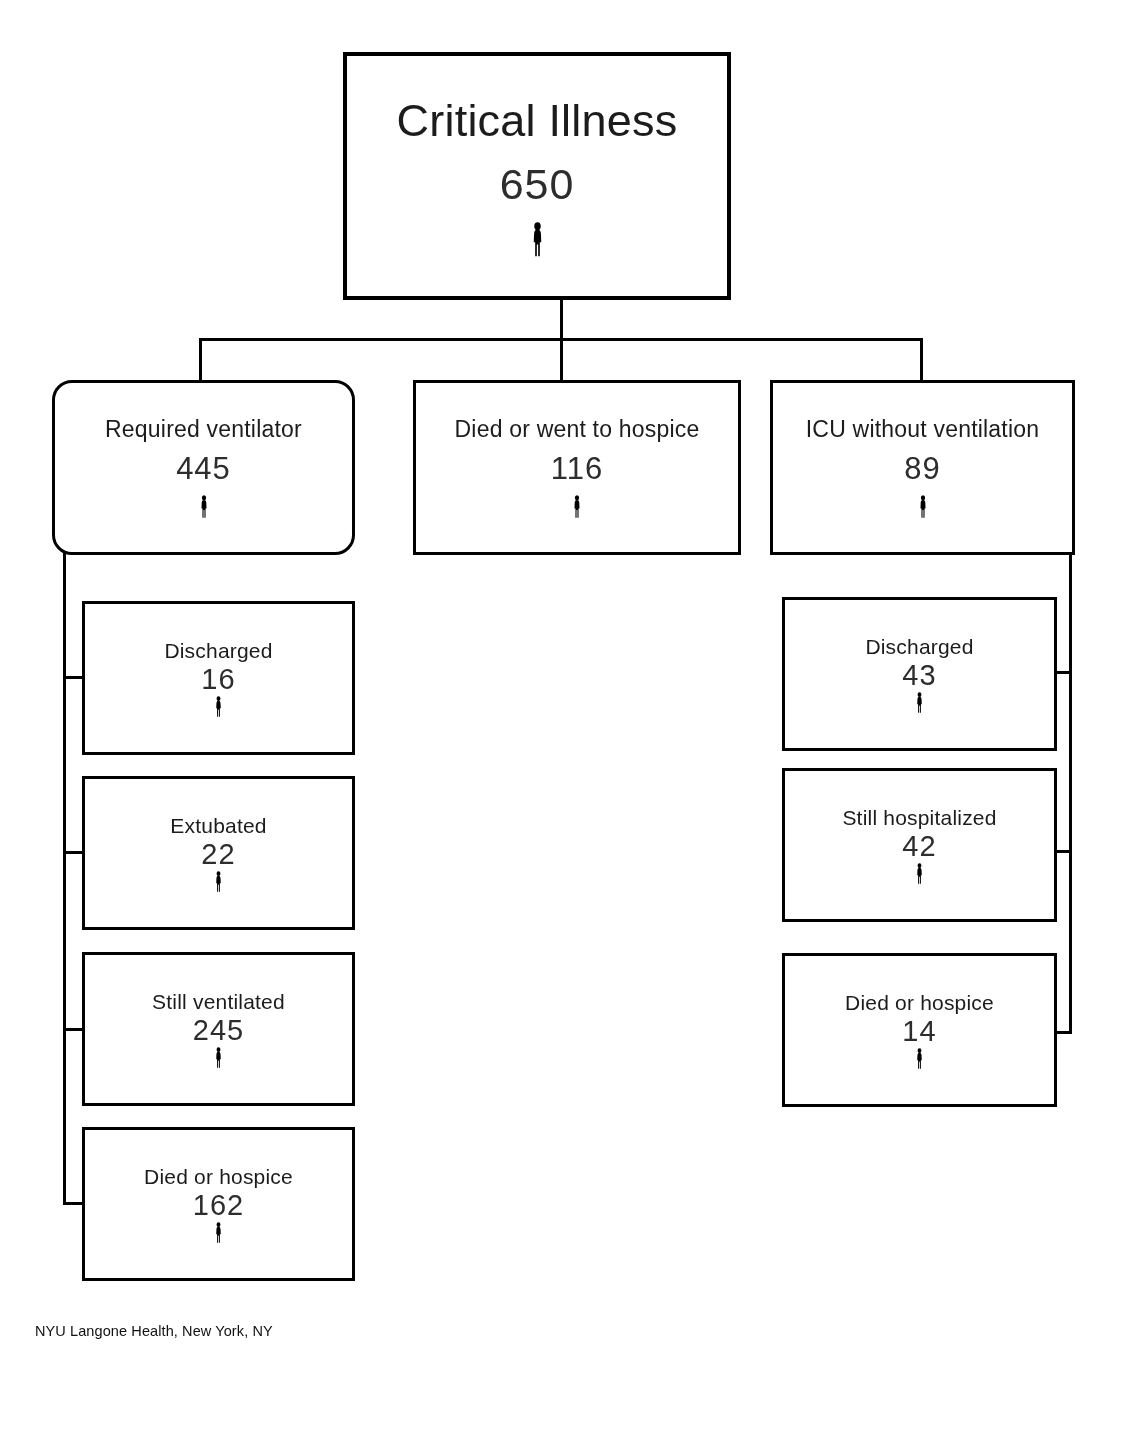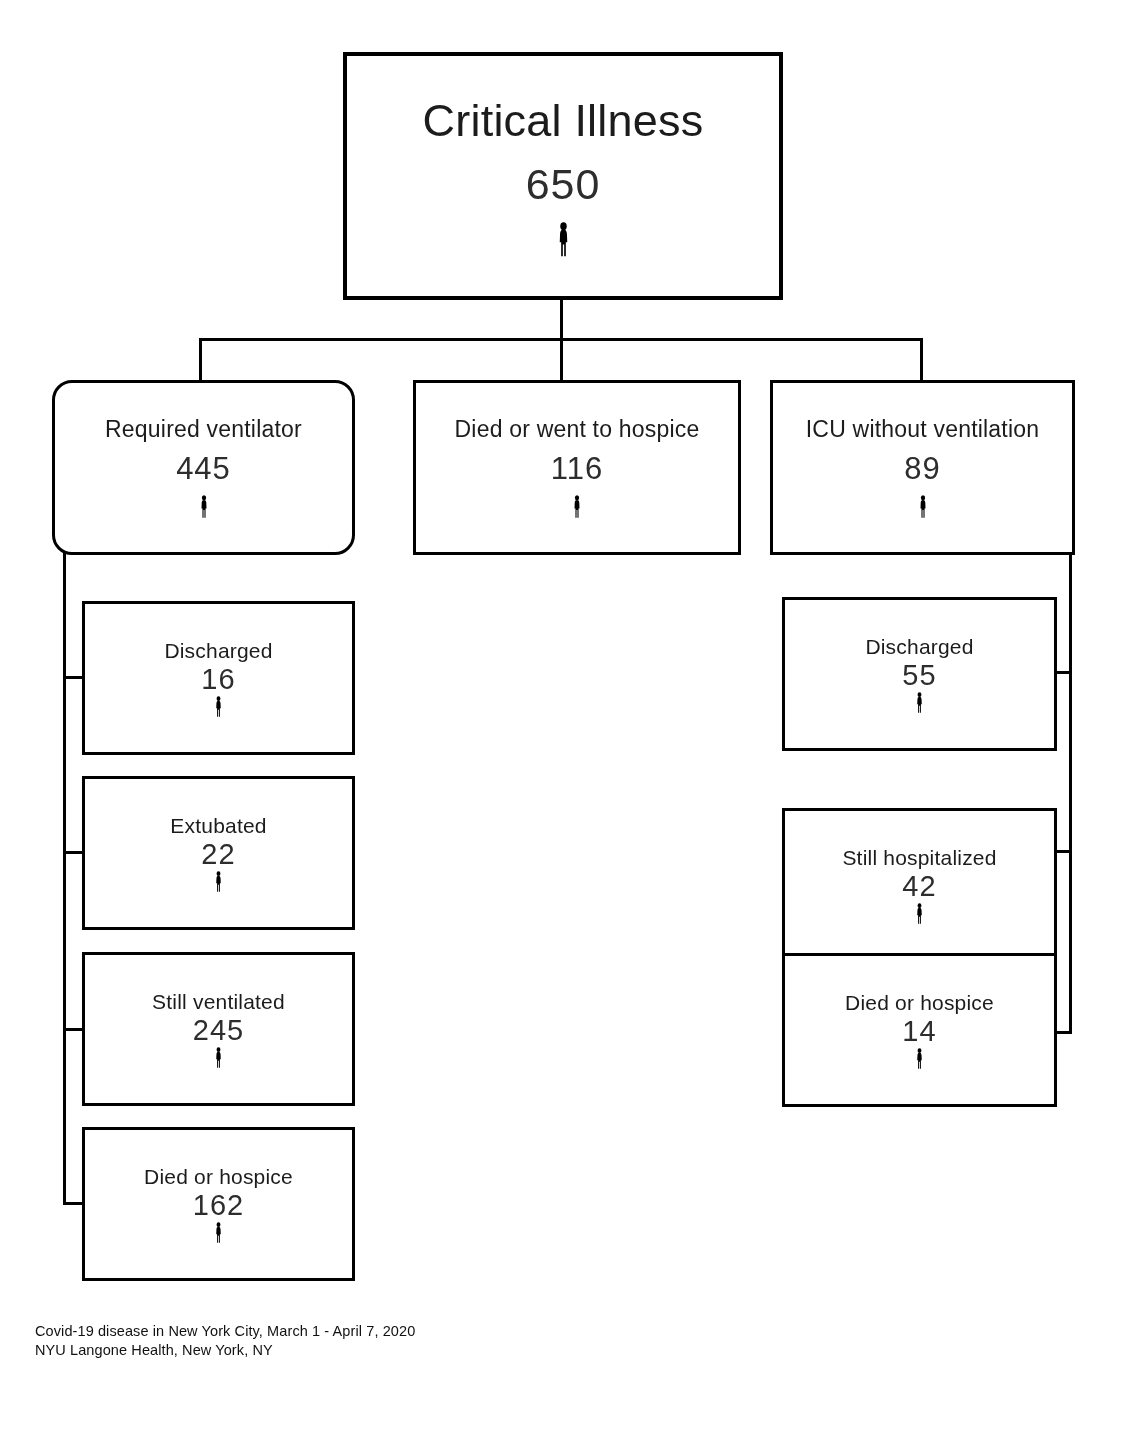--- a/index.html
+++ b/index.html
@@ -22,21 +22,21 @@
     display: flex;
     flex-direction: column;
     align-items: center;
     justify-content: center;
     text-align: center;
   }
   .node .label { font-weight: 500; letter-spacing: 0.2px; color: #1c1c1c; }
   .node .value { font-weight: 200; color: #2d2d2d; letter-spacing: 1px; }
   .person { fill: #000000; display: block; }
 
-  #node-root { left: 343px; top: 52px; width: 440px; height: 248px; border-width: 4px; row-gap: 13px; }
+  #node-root { left: 343px; top: 52px; width: 388px; height: 248px; border-width: 4px; row-gap: 13px; }
   #node-root .label { font-size: 45px; font-weight: 500; }
   #node-root .value { font-size: 43px; }
   #node-root .person { height: 36px; width: 15px; }
 
   .level2 { height: 175px; top: 380px; row-gap: 8px; }
   #node-l2-0 { left: 52px;  width: 303px; border-radius: 20px; }
   #node-l2-1 { left: 413px; width: 328px; }
   #node-l2-2 { left: 770px; width: 305px; }
   .level2 .label { font-size: 23px; }
   .level2 .value { font-size: 31px; }
@@ -47,21 +47,21 @@
   .sub .value { font-size: 29px; }
   .sub .person { height: 22px; width: 9px; }
 
   #node-v-0 { left: 82px; top: 601px; }
   #node-v-1 { left: 82px; top: 776px; }
   #node-v-2 { left: 82px; top: 952px; }
   #node-v-3 { left: 82px; top: 1127px; }
 
   .sub-r { left: 782px; width: 275px; }
   #node-i-0 { top: 597px; }
-  #node-i-1 { top: 808px; }
+  #node-i-1 { top: 768px; }
   #node-i-2 { top: 953px; }
 
   
   .line { position: absolute; background: #000000; }
   #c-root-v   { left: 560px; top: 300px; width: 3px;   height: 80px; }
   #c-span-h   { left: 199px; top: 338px; width: 724px; height: 3px; }
   #c-l2-left  { left: 199px; top: 338px; width: 3px;   height: 44px; }
   #c-l2-right { left: 920px; top: 338px; width: 3px;   height: 44px; }
 
   #c-rail-left  { left: 63px;   top: 553px; width: 3px; height: 652px; }
@@ -174,38 +174,37 @@
   <div class="node sub" id="node-v-3">
     <div class="label">Died or hospice</div>
     <div class="value">162</div>
     <svg class="person" viewBox="0 0 20 48">
         <use href="#person-shape"></use>
       </svg>
   </div>
 
   <div class="node sub sub-r" id="node-i-0">
     <div class="label">Discharged</div>
-    <div class="value">55</div>
+    <div class="value">43</div>
     <svg class="person" viewBox="0 0 20 48">
         <use href="#person-shape"></use>
       </svg>
   </div>
   <div class="node sub sub-r" id="node-i-1">
     <div class="label">Still hospitalized</div>
     <div class="value">42</div>
     <svg class="person" viewBox="0 0 20 48">
         <use href="#person-shape"></use>
       </svg>
   </div>
   <div class="node sub sub-r" id="node-i-2">
     <div class="label">Died or hospice</div>
     <div class="value">14</div>
     <svg class="person" viewBox="0 0 20 48">
         <use href="#person-shape"></use>
       </svg>
   </div>
 
   <div class="footer">
-    <p>Covid-19 disease in New York City, March 1 - April 7, 2020</p>
     <p>NYU Langone Health, New York, NY</p>
   </div>
 
 </div>
 
 </body></html>

